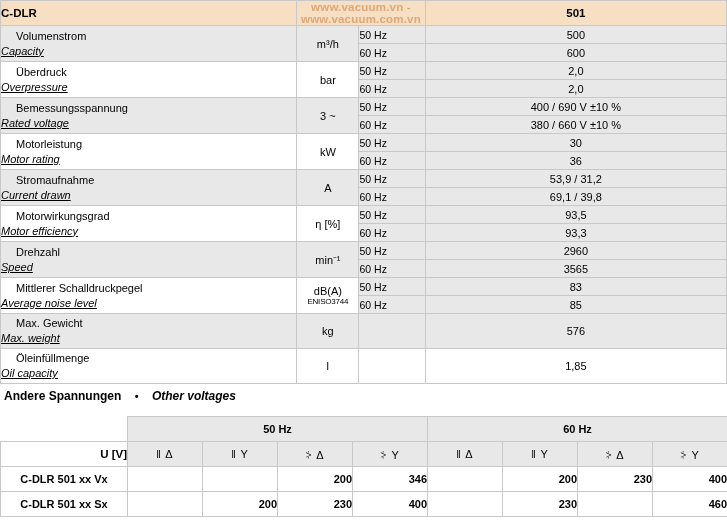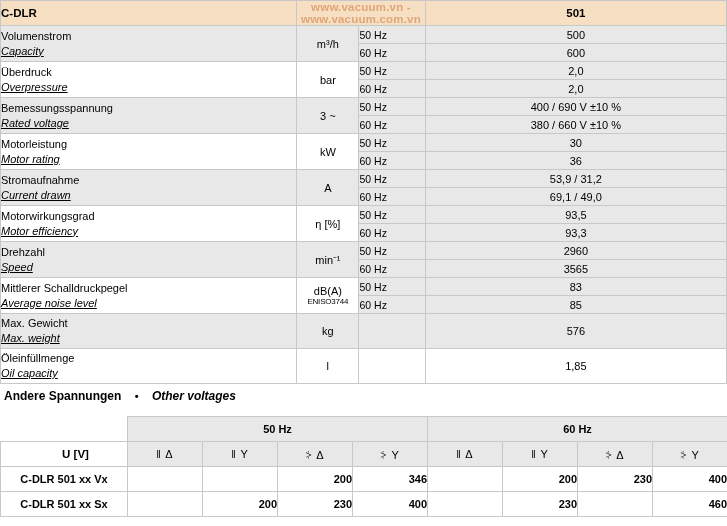--- a/index.html
+++ b/index.html
@@ -56,21 +56,21 @@
   }
   .hdr-num {
     text-align: center;
   }
 
   .lbl {
     padding-left: 7px;
     line-height: 15px;
     font-size: 11px;
   }
-  .lbl .de { display: block; }
+  .lbl .de { display: block; margin-left: 15px; }
   .lbl .en { display: block; font-style: italic; text-decoration: underline; }
 
   .unit {
     text-align: center;
     font-size: 11px;
   }
   .unit .sub {
     display: block;
     font-size: 8px;
     letter-spacing: -0.2px;
@@ -126,21 +126,21 @@
     font-weight: bold;
     font-size: 12px;
   }
   .volt-top td.v-blank { background: #ffffff; border-top-color:#ffffff; border-left-color:#ffffff; }
   .volt-sub td {
     background: #e8e8e8;
     text-align: center;
     font-size: 10px;
   }
   .volt-sub td.v-uv {
-    text-align: center;
+    text-align: right;
     padding-left: 23px;
     font-weight: bold;
     font-size: 11.5px;
     background: #ffffff;
   }
   .volt-row td {
     text-align: right;
     font-weight: bold;
   }
   .volt-row td.v-name {
@@ -229,21 +229,21 @@
         <td class="lbl shade" rowspan="2">
           <span class="de">Stromaufnahme</span>
           <span class="en">Current drawn</span>
         </td>
         <td class="unit shade" rowspan="2">A</td>
         <td class="freq shade">50 Hz</td>
         <td class="val shade">53,9 / 31,2</td>
       </tr>
       <tr>
         <td class="freq shade">60 Hz</td>
-        <td class="val shade">69,1 / 49,0</td>
+        <td class="val shade">69,1 / 39,8</td>
       </tr>
 
       <tr>
         <td class="lbl white" rowspan="2">
           <span class="de">Motorwirkungsgrad</span>
           <span class="en">Motor efficiency</span>
         </td>
         <td class="unit white" rowspan="2">η [%]</td>
         <td class="freq shade">50 Hz</td>
         <td class="val shade">93,5</td>

